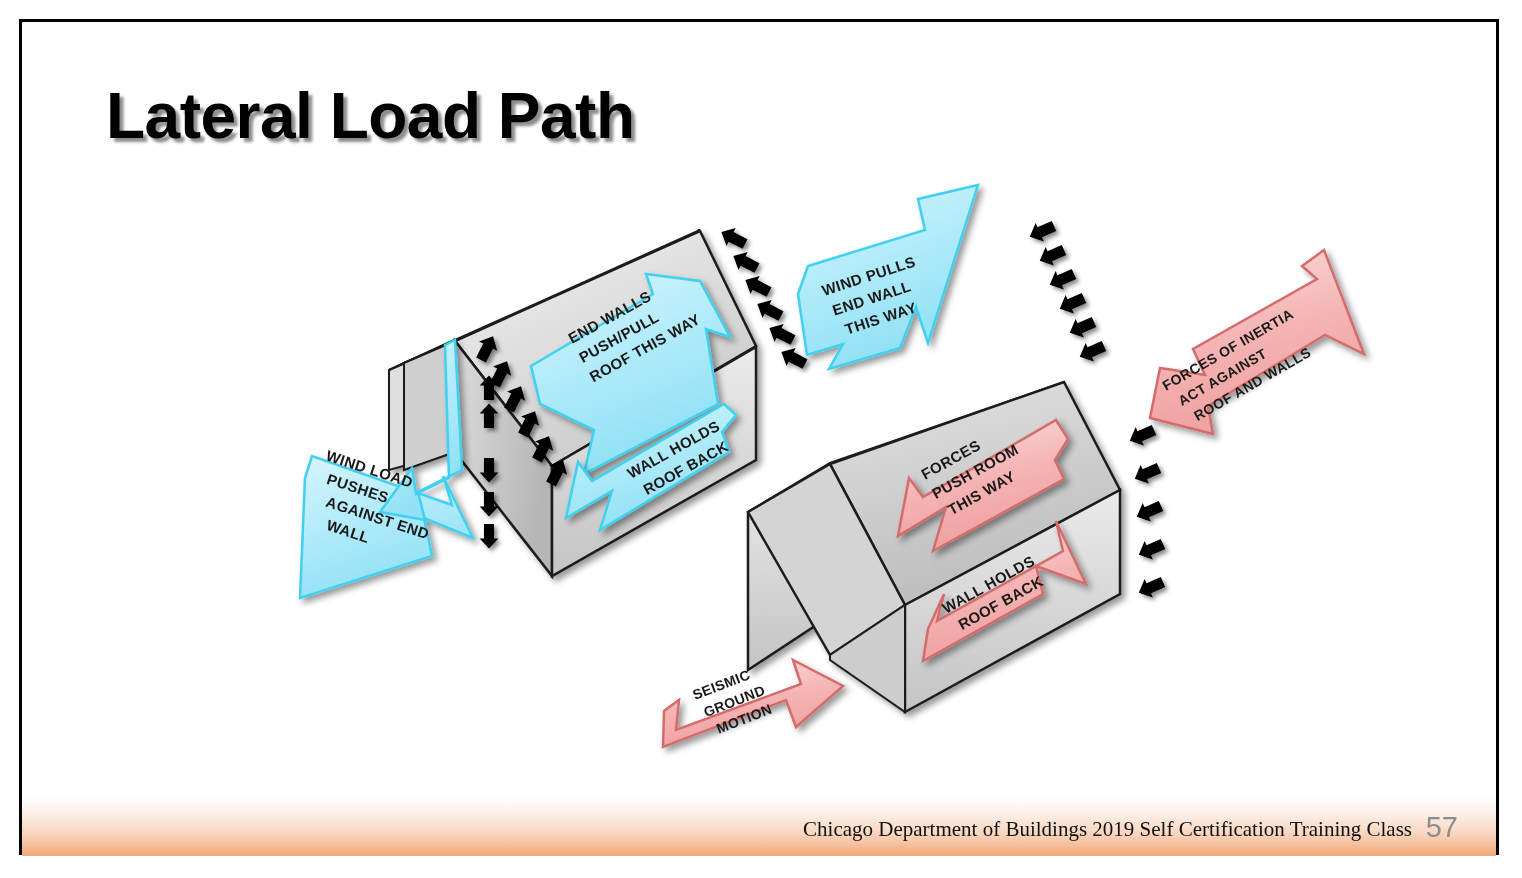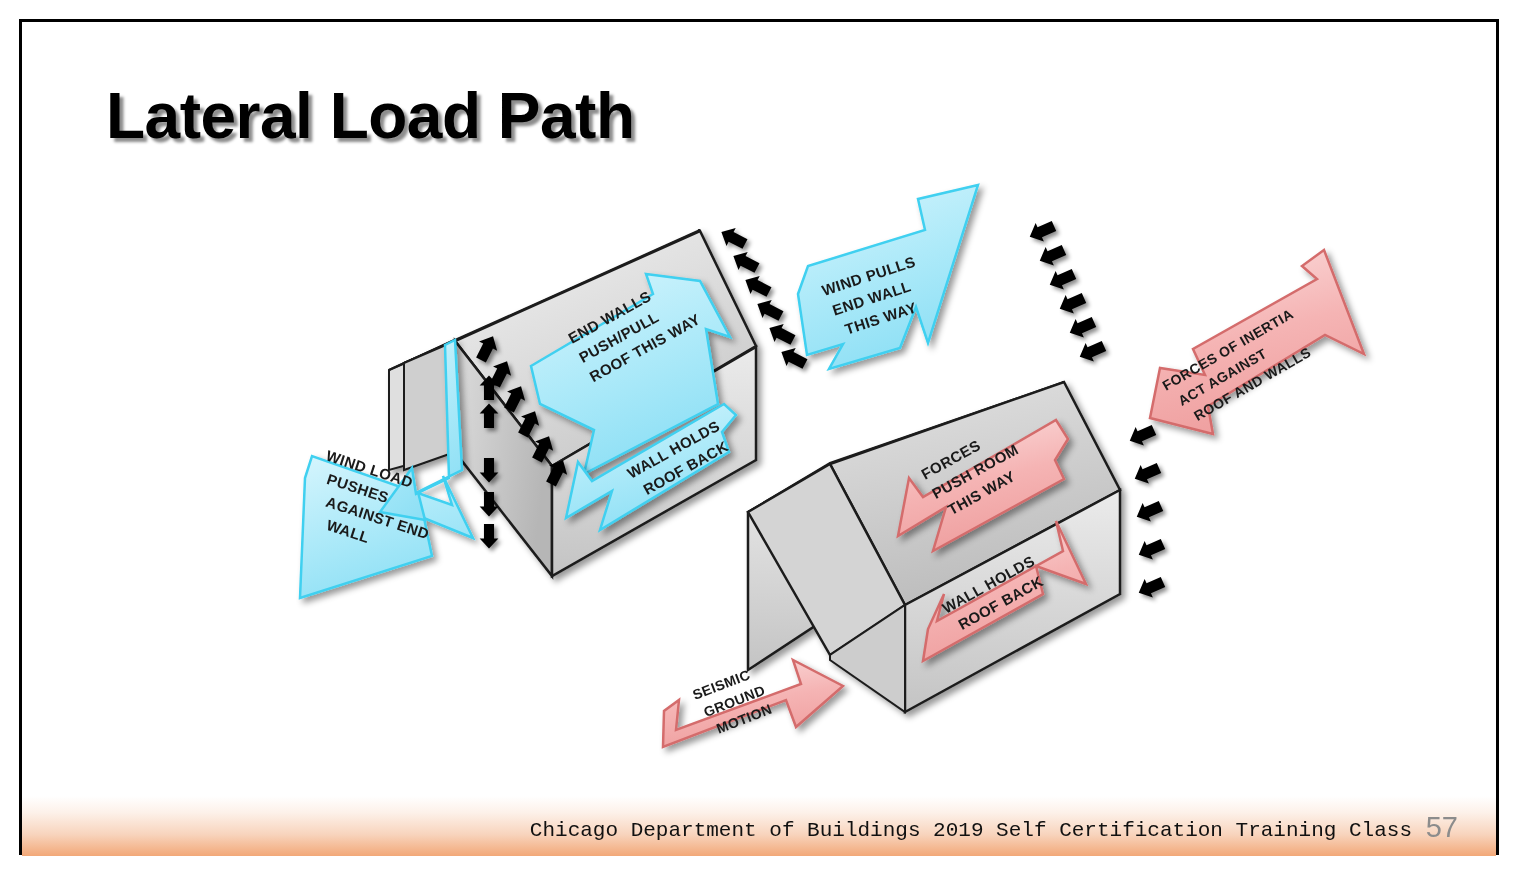--- a/index.html
+++ b/index.html
@@ -17,21 +17,21 @@
   #title{position:absolute;left:106px;top:84px;
          font-size:64px;font-weight:bold;color:#000000;
          letter-spacing:-0.5px;line-height:1;white-space:nowrap;
          text-shadow:4px 4px 3px rgba(0,0,0,0.45);}
 
   
   #footer-band{position:absolute;left:22px;bottom:22px;width:1474px;height:60px;
      background:linear-gradient(to bottom,#ffffff 0%,#fdf1e9 28%,#f8d4bd 64%,#f2a878 100%);}
   #footer-text{position:absolute;right:110px;bottom:36px;
      font-size:21px;color:#111111;white-space:nowrap;
-     font-family:Liberation Mono, monospace;}
+     font-family:Liberation Serif, serif;}
   #footer-page{position:absolute;right:64px;bottom:34px;
      font-size:29px;color:#8c8c8c;white-space:nowrap;}
 
   
   #art{position:absolute;left:0;top:0;width:1522px;height:878px;}
   #art svg{display:block;}
 
   .lbl{font-family:"Liberation Sans","DejaVu Sans",sans-serif;
        font-weight:bold;fill:#1a1a1a;font-size:15px;letter-spacing:0.4px;}
   .lbl-sm{font-size:14px;}

